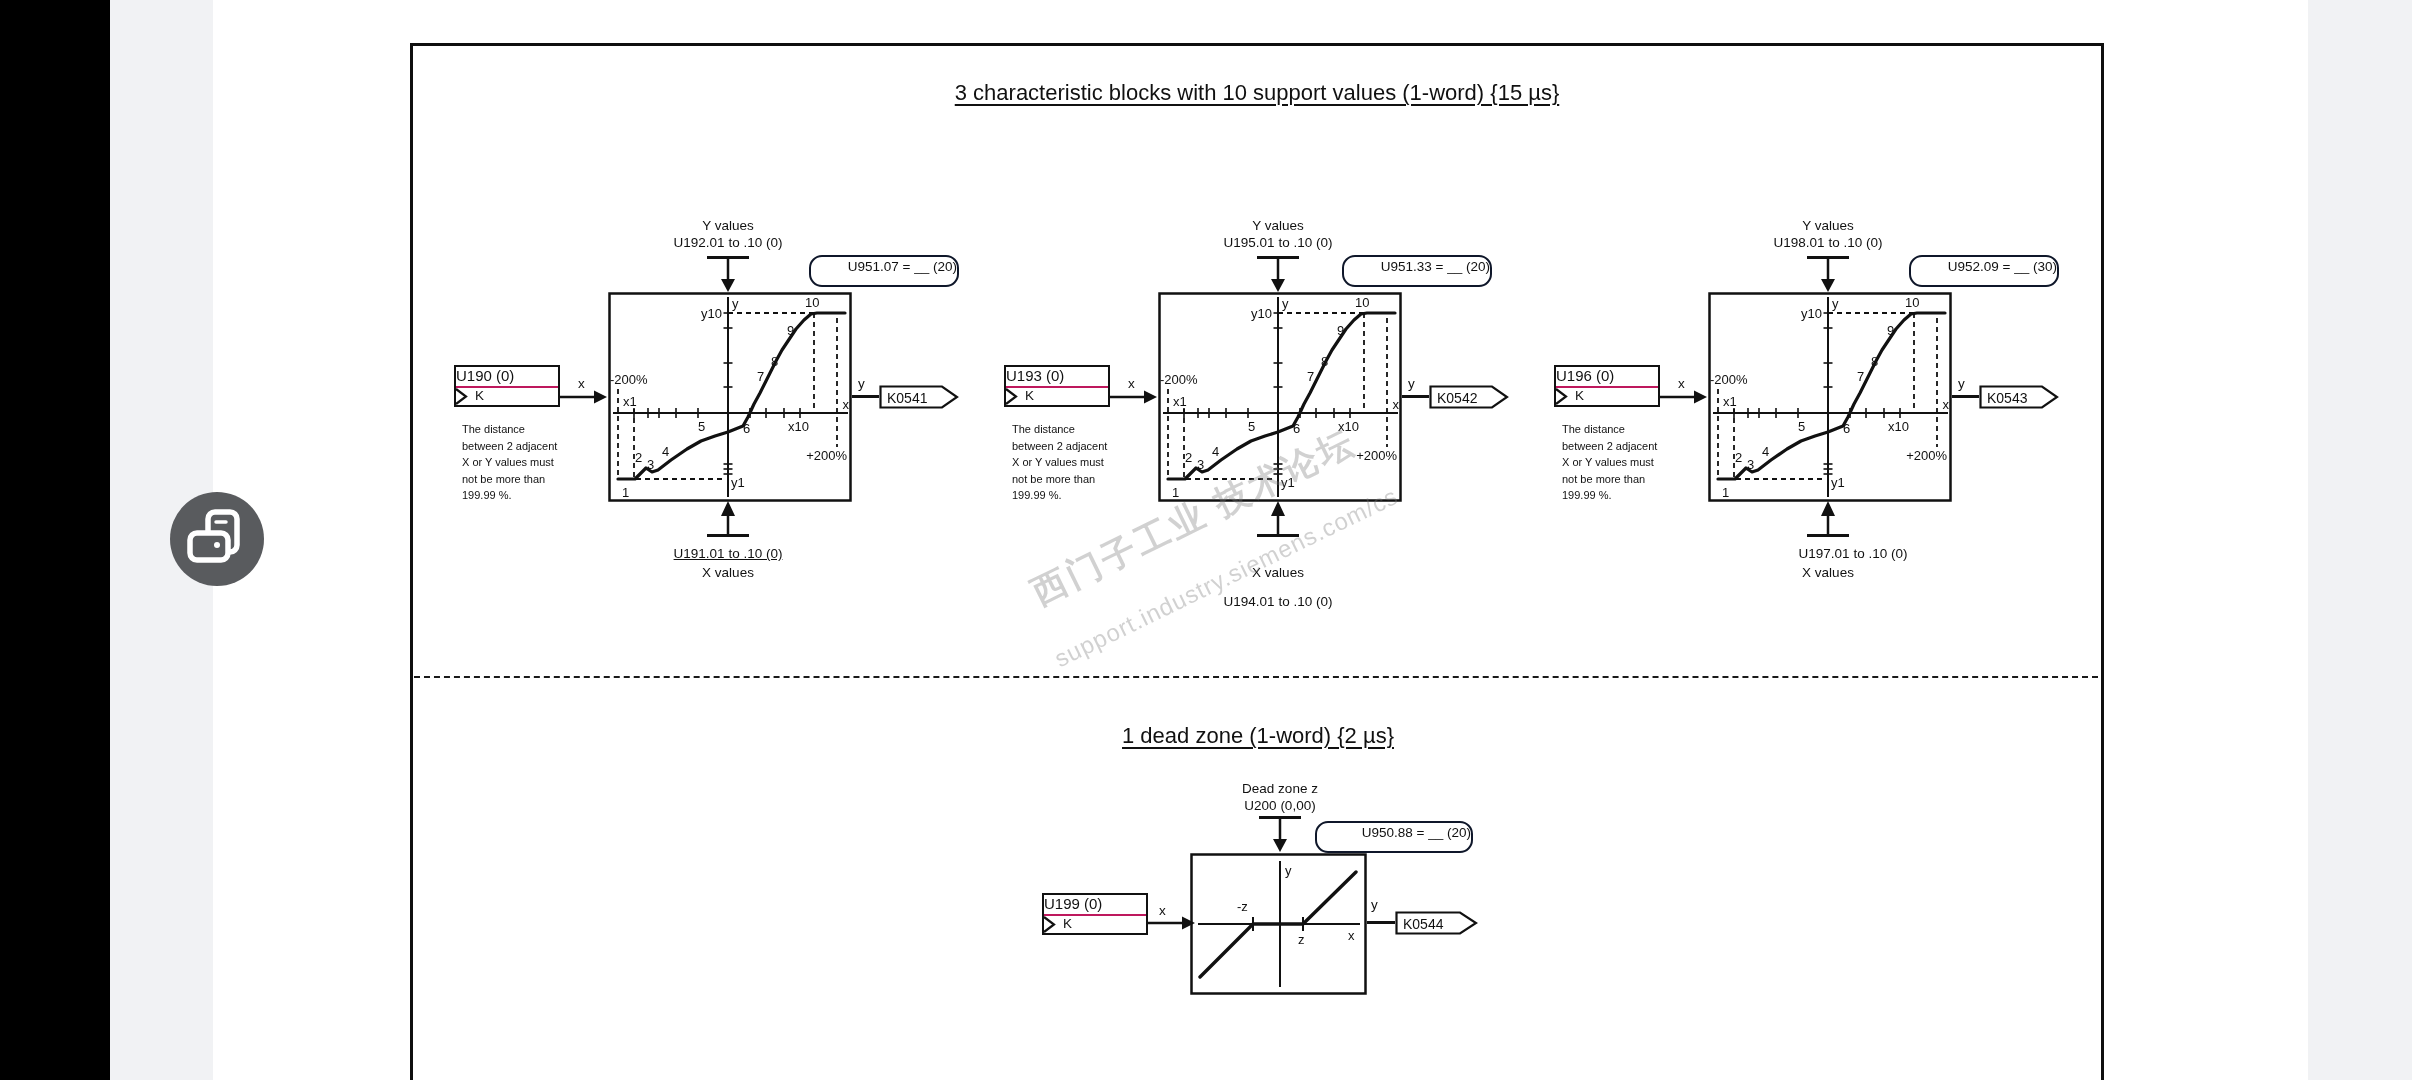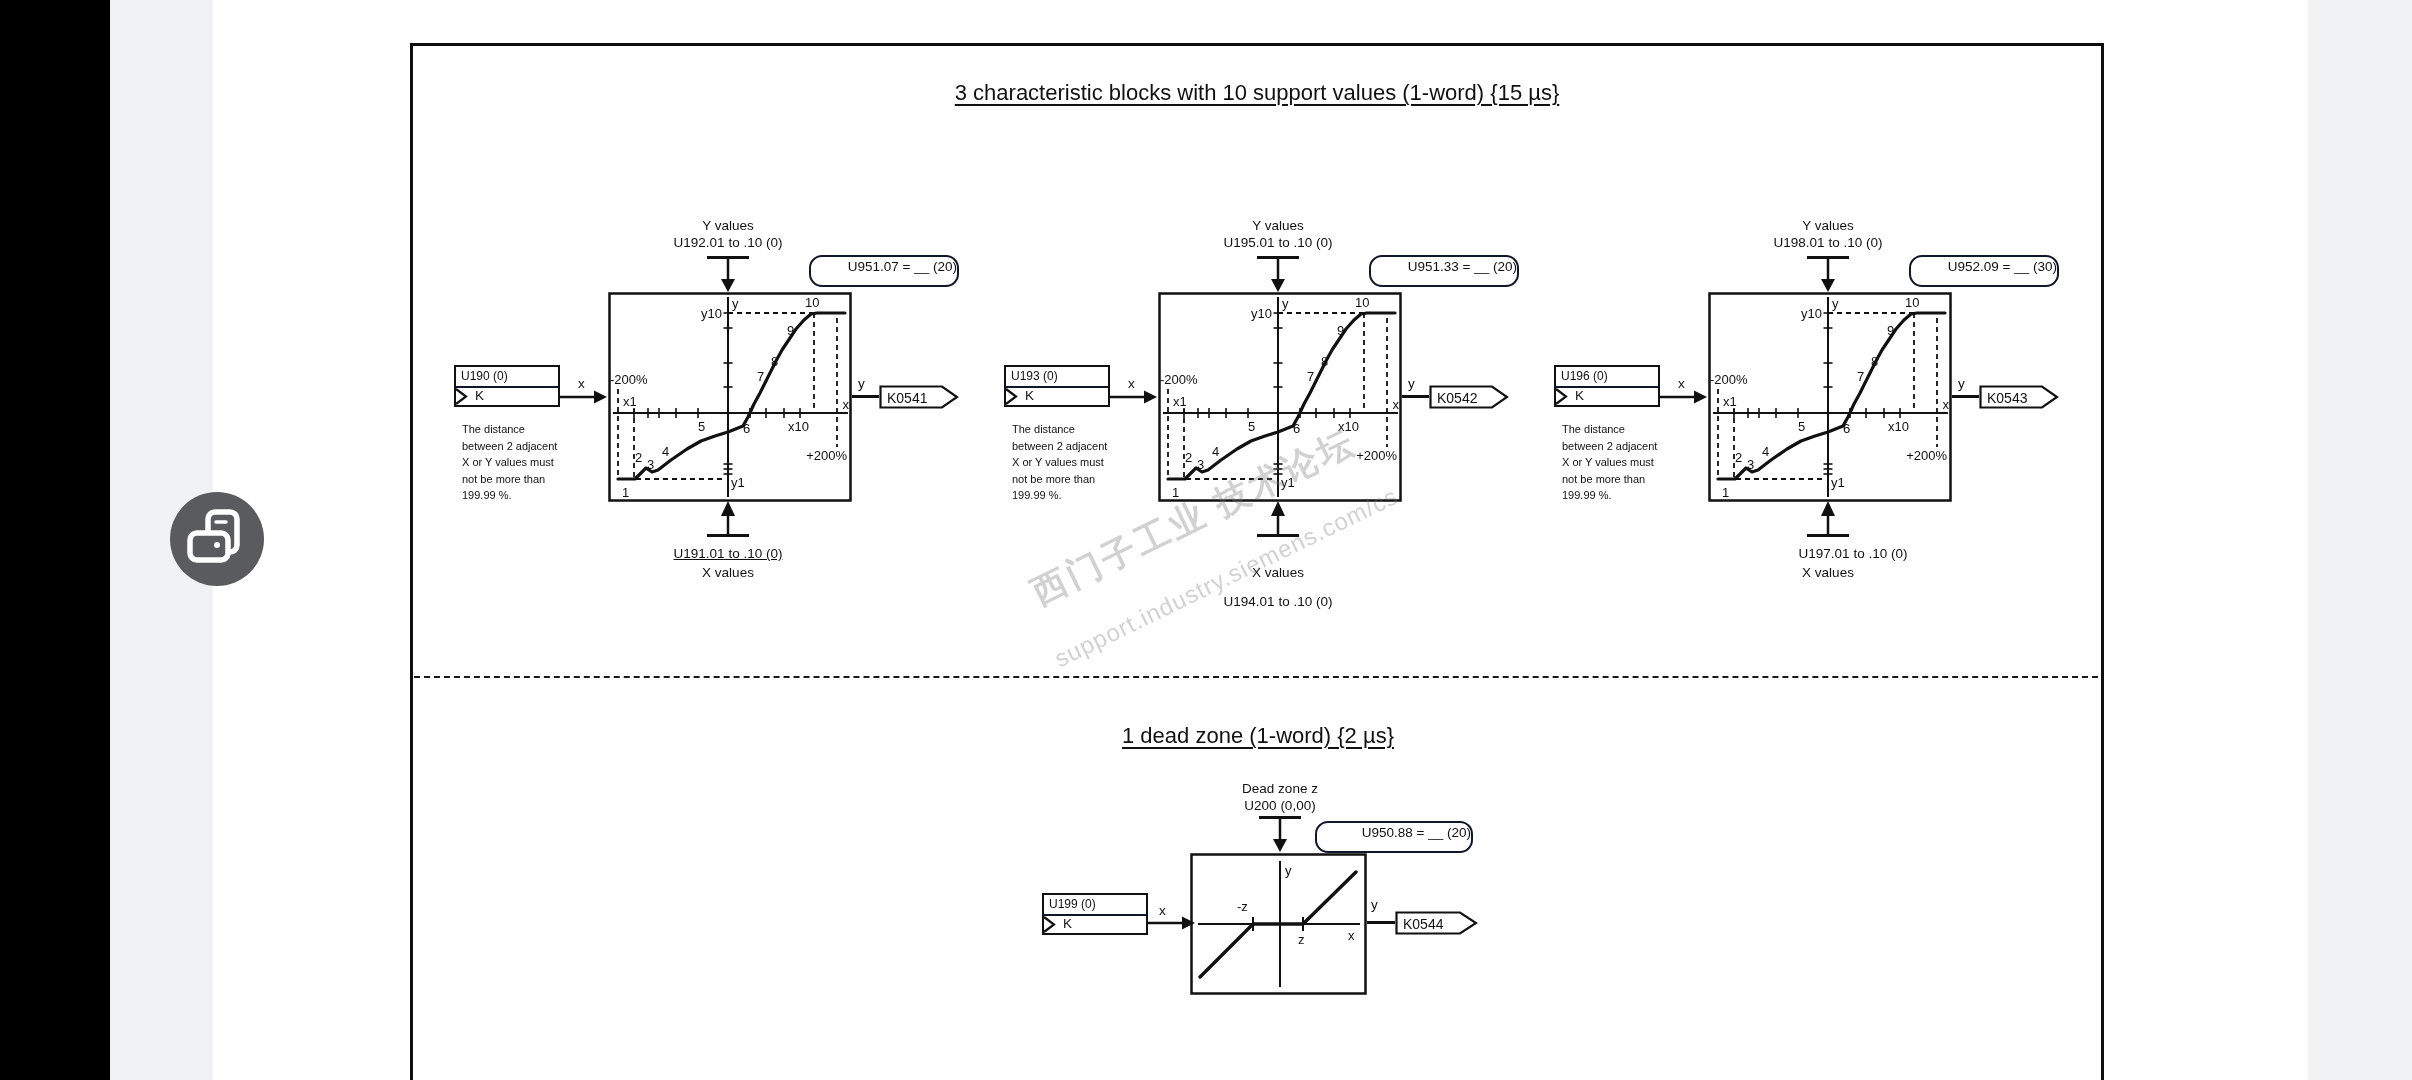--- a/index.html
+++ b/index.html
@@ -11,21 +11,21 @@
   .sec-title{position:absolute;font-size:22px;color:#111;white-space:nowrap;transform:translateX(-50%);text-decoration:underline;text-decoration-thickness:2px;text-underline-offset:4px;}
   .divider{position:absolute;left:414px;top:676px;width:1684px;height:0;border-top:2.5px dashed #1a1a1a;}
   .char-block,.dz-block{position:absolute;width:512px;height:374px;}
   .dz-block{width:470px;height:250px;}
   .lab{position:absolute;font-size:13.5px;line-height:15px;white-space:nowrap;color:#111;}
   .cen{transform:translateX(-50%);}
   .bar{position:absolute;width:42px;height:3px;background:#111;}
   .hline{position:absolute;height:3px;background:#111;}
   .oval{position:absolute;height:32px;border:2px solid #0f172a;border-radius:13px;background:#fff;font-size:13.5px;line-height:20px;text-align:right;white-space:nowrap;box-sizing:border-box;}
   .inbox{position:absolute;width:106px;height:42px;border:2px solid #111;background:#fff;box-sizing:border-box;}
-  .inbox .r1{height:19px;border-bottom:2px solid #0f172a;font-size:12px;line-height:18px;padding-left:5px;white-space:nowrap;}
+  .inbox .r1{height:19px;border-bottom:2px solid #be185d;font-size:15px;line-height:18px;white-space:nowrap;}
   .inbox .r2{height:17px;font-size:13.5px;line-height:16px;padding-left:19px;position:relative;white-space:nowrap;}
   .chev{position:absolute;left:-1px;top:0;}
   .note{position:absolute;font-size:11px;line-height:16.6px;white-space:pre-line;color:#111;width:170px;}
   .gsvg,.asvg{position:absolute;display:block;}
   .wm{position:absolute;color:rgba(120,120,120,0.34);white-space:nowrap;transform:rotate(-26deg);transform-origin:0 0;pointer-events:none;}
   .wm1{left:1024px;top:574px;font-size:35px;letter-spacing:3px;font-weight:bold;}
   .wm2{left:1050px;top:648px;font-size:24px;letter-spacing:1px;}
   .fab{position:absolute;left:170px;top:492px;width:94px;height:94px;border-radius:50%;background:#595b5e;border:none;padding:0;cursor:pointer;}
   svg text{font-family:"Liberation Sans",sans-serif;font-size:13px;fill:#111;}
 </style>
@@ -145,21 +145,21 @@
   <div class="char-block" style="left:1002px;top:210px;">
     <div class="lab cen" style="left:276px;top:8px;">Y values</div>
     <div class="lab cen" style="left:276px;top:25px;">U195.01 to .10 (0)</div>
     <div class="bar" style="left:255px;top:46px;"></div>
     <span class="arrow-slot" style="position:absolute;left:268px;top:49px;">
   <svg class="asvg" width="16" height="34" viewBox="0 0 16 34">
     <line x1="8" y1="0" x2="8" y2="22" stroke="#111" stroke-width="2.5"></line>
     <polygon points="1,20 15,20 8,33" fill="#111"></polygon>
   </svg>
 </span>
-    <div class="oval" style="left:367px;top:45px;width:150px;">U951.33 = __ (20)</div>
+    <div class="oval" style="left:340px;top:45px;width:150px;">U951.33 = __ (20)</div>
     <span class="graph-slot" style="position:absolute;left:156px;top:82px;">
   <svg class="gsvg" width="244" height="210" viewBox="0 0 244 210">
     <rect x="1.5" y="1.5" width="241" height="207" fill="#fff" stroke="#111" stroke-width="2.5"></rect>
     <line x1="120" y1="5" x2="120" y2="205" stroke="#111" stroke-width="2"></line>
     <line x1="5" y1="121" x2="240" y2="121" stroke="#111" stroke-width="2"></line>
     <g stroke="#111" stroke-width="1.8" stroke-dasharray="5,4">
       <line x1="120" y1="21" x2="232" y2="21"></line>
       <line x1="206" y1="21" x2="206" y2="121"></line>
       <line x1="229" y1="26" x2="229" y2="155"></line>
       <line x1="10" y1="187" x2="117" y2="187"></line>

